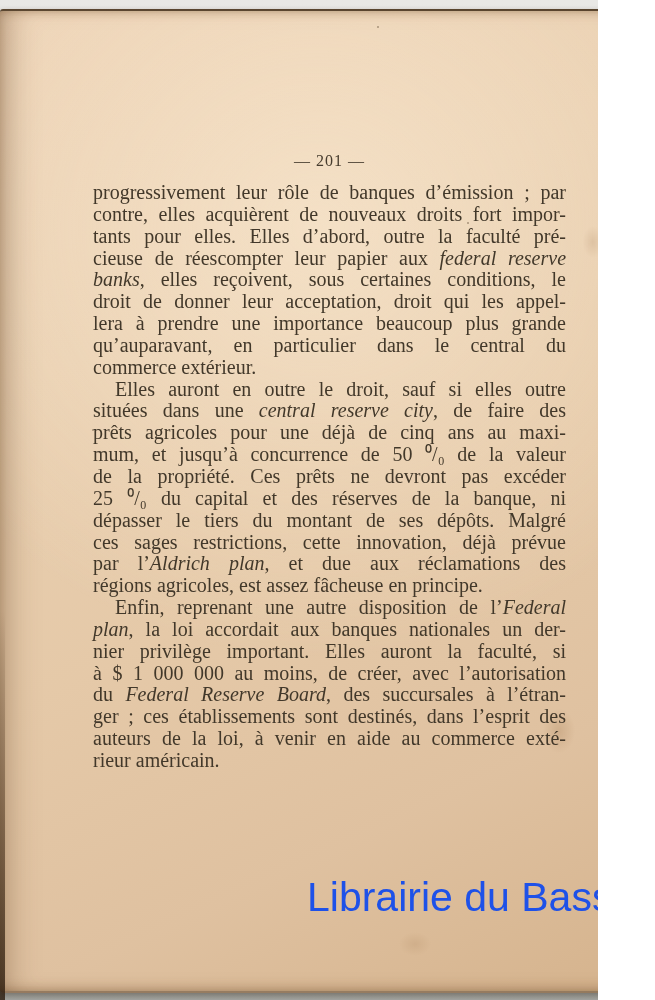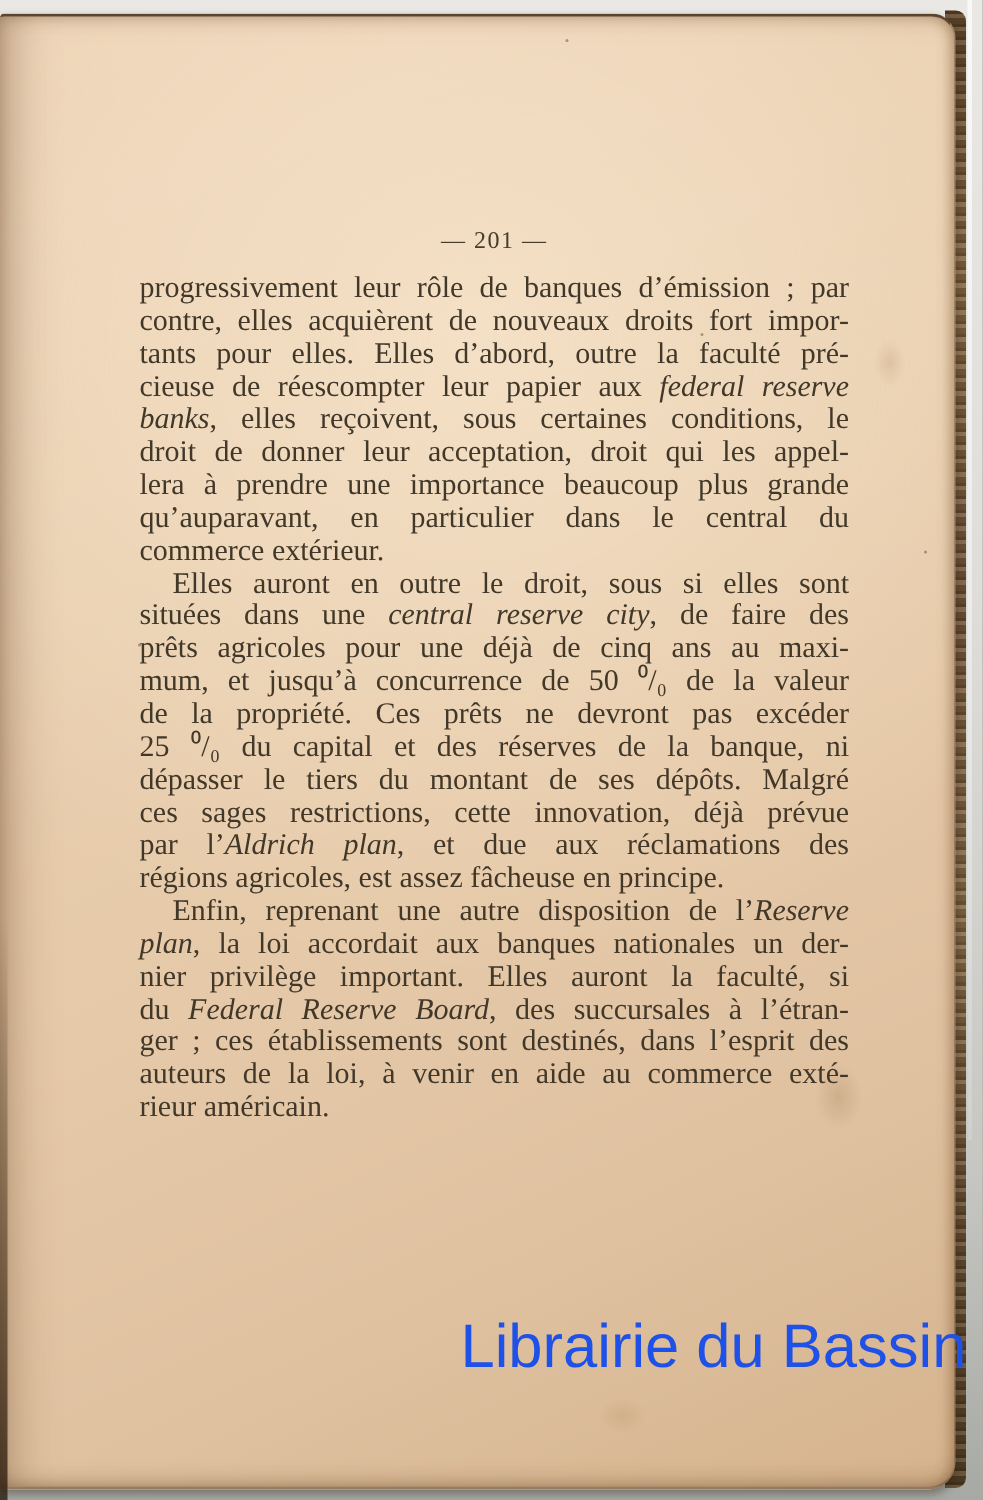--- a/index.html
+++ b/index.html
@@ -1,18 +1,18 @@
 <!DOCTYPE html>
 <html><head>
 <meta charset="utf-8">
 <style>
   html,body{margin:0;padding:0;}
   body{width:655px;height:1000px;overflow:hidden;}
   .photo{
-    position:relative;width:655px;height:1000px;overflow:hidden;
+    position:relative;width:598px;height:1000px;overflow:hidden;
     background:linear-gradient(180deg,#e9e8e5 0%,#deddda 40%,#c6c7c3 78%,#a7a9a4 100%);
     font-family:"Liberation Serif",serif;
   }
   .bg-highlight{
     position:absolute;left:645px;top:0;width:3px;height:760px;
     background:linear-gradient(180deg,rgba(255,255,255,.75),rgba(255,255,255,.15));
   }
   .fore-edge{
     position:absolute;left:630px;top:7px;width:14px;height:985px;
     border-radius:0 7px 7px 0;
@@ -97,35 +97,36 @@
           <div class="line"><span>contre, elles acquièrent de nouveaux droits fort impor-</span></div>
           <div class="line"><span>tants pour elles. Elles d’abord, outre la faculté pré-</span></div>
           <div class="line"><span>cieuse de réescompter leur papier aux </span><i>federal reserve</i></div>
           <div class="line"><i>banks</i><span>, elles reçoivent, sous certaines conditions, le</span></div>
           <div class="line"><span>droit de donner leur acceptation, droit qui les appel-</span></div>
           <div class="line"><span>lera à prendre une importance beaucoup plus grande</span></div>
           <div class="line"><span>qu’auparavant, en particulier dans le central du</span></div>
           <div class="line last"><span>commerce extérieur.</span></div>
         </div>
         <div class="paragraph">
-          <div class="line indent"><span>Elles auront en outre le droit, sous si elles sont</span></div>
+          <div class="line indent"><span>Elles auront en outre le droit, sauf si elles outre</span></div>
           <div class="line"><span>situées dans une </span><i>central reserve city</i><span>, de faire des</span></div>
           <div class="line"><span>prêts agricoles pour une déjà de cinq ans au maxi-</span></div>
           <div class="line"><span>mum, et jusqu’à concurrence de 50 ⁰/₀ de la valeur</span></div>
           <div class="line"><span>de la propriété. Ces prêts ne devront pas excéder</span></div>
           <div class="line"><span>25 ⁰/₀ du capital et des réserves de la banque, ni</span></div>
           <div class="line"><span>dépasser le tiers du montant de ses dépôts. Malgré</span></div>
           <div class="line"><span>ces sages restrictions, cette innovation, déjà prévue</span></div>
           <div class="line"><span>par l’</span><i>Aldrich plan</i><span>, et due aux réclamations des</span></div>
           <div class="line last"><span>régions agricoles, est assez fâcheuse en principe.</span></div>
         </div>
         <div class="paragraph">
-          <div class="line indent"><span>Enfin, reprenant une autre disposition de l’</span><i>Reserve</i></div>
+          <div class="line indent"><span>Enfin, reprenant une autre disposition de l’</span><i>Federal</i></div>
           <div class="line"><i>plan</i><span>, la loi accordait aux banques nationales un der-</span></div>
           <div class="line"><span>nier privilège important. Elles auront la faculté, si</span></div>
+          <div class="line"><span>à $ 1 000 000 au moins, de créer, avec l’autorisation</span></div>
           <div class="line"><span>du </span><i>Federal Reserve Board</i><span>, des succursales à l’étran-</span></div>
           <div class="line"><span>ger ; ces établissements sont destinés, dans l’esprit des</span></div>
           <div class="line"><span>auteurs de la loi, à venir en aide au commerce exté-</span></div>
           <div class="line last"><span>rieur américain.</span></div>
         </div>
       </div>
   </div>
 
   <div class="watermark" style="color: rgb(30, 81, 232); margin-top: 48px;">Librairie du Bassin</div>
 </div>

